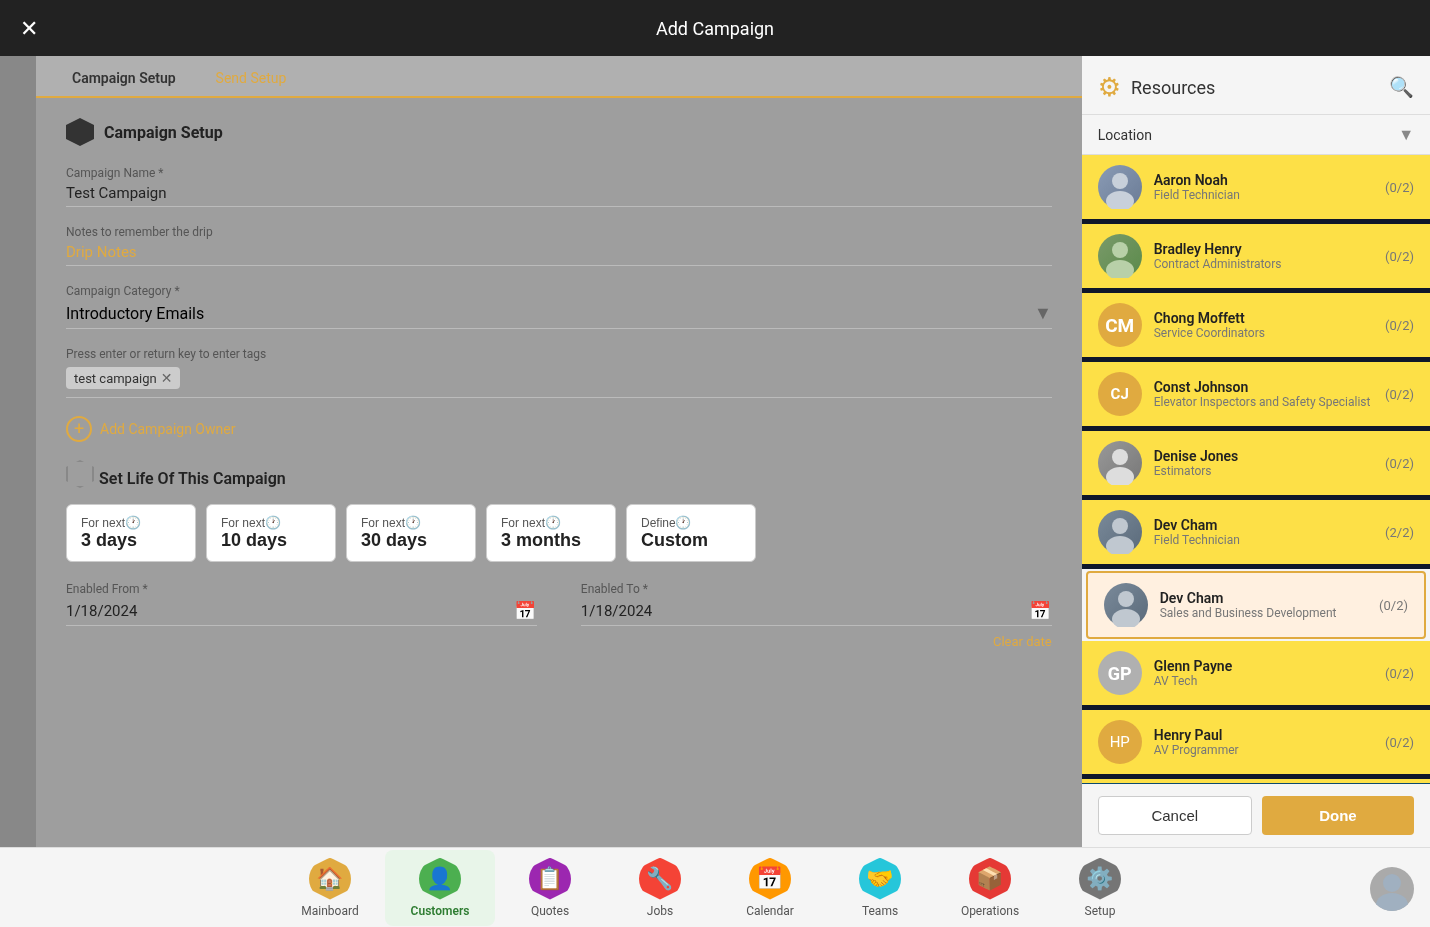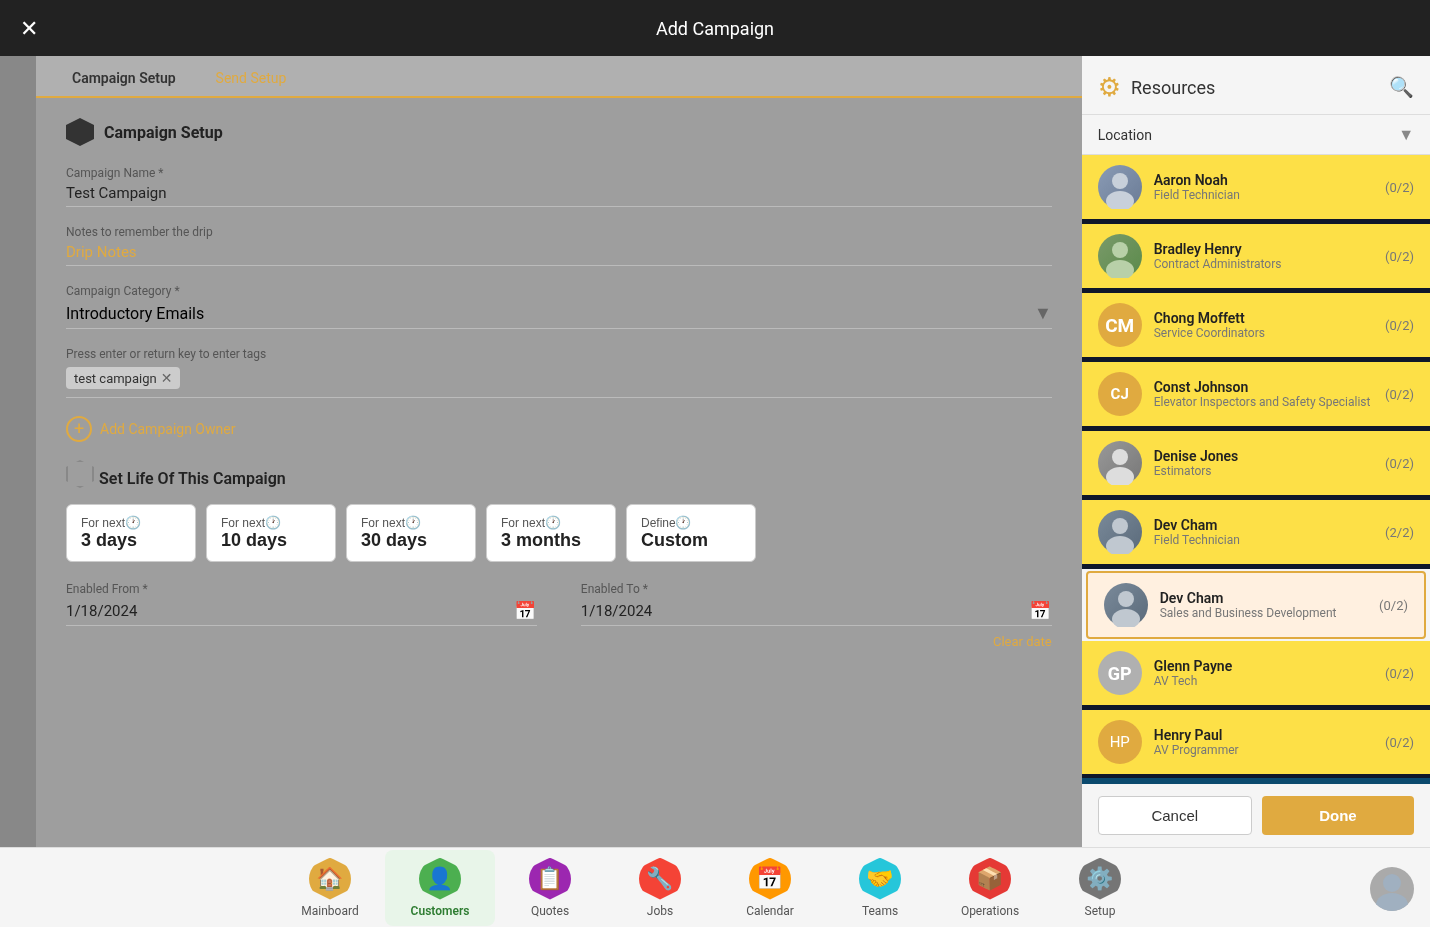--- a/index.html
+++ b/index.html
@@ -361,21 +361,21 @@
       font-size: 13px;
       color: #777;
       margin-left: 8px;
     }
 
     
     .resources-footer {
       display: flex;
       gap: 10px;
       padding: 12px 16px;
-      border-top: 6px solid #0c4a6e;
+      border-top: 1px solid #0c4a6e;
       background: #f5f5f5;
     }
     .btn-cancel {
       flex: 1;
       padding: 10px;
       border: 1px solid #ccc;
       background: #fff;
       border-radius: 4px;
       font-size: 15px;
       cursor: pointer;

